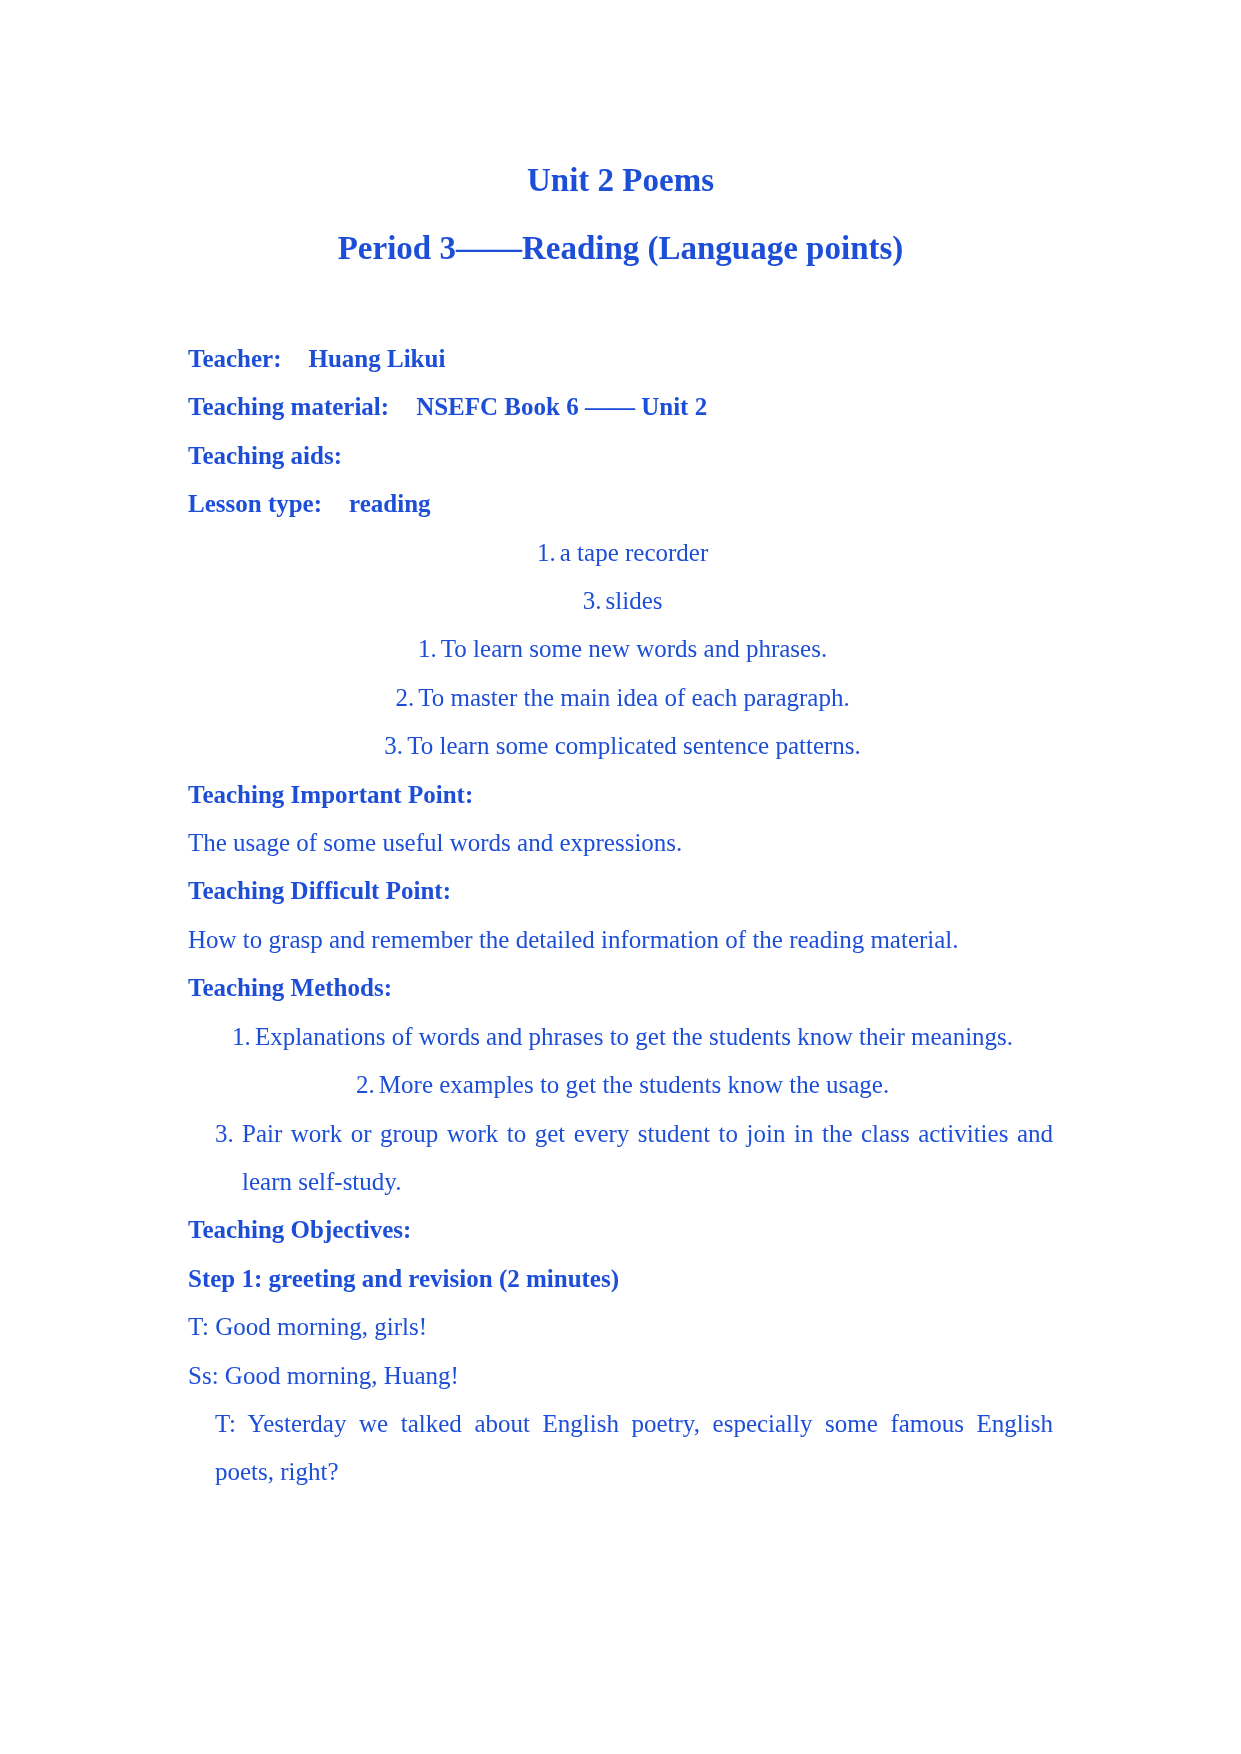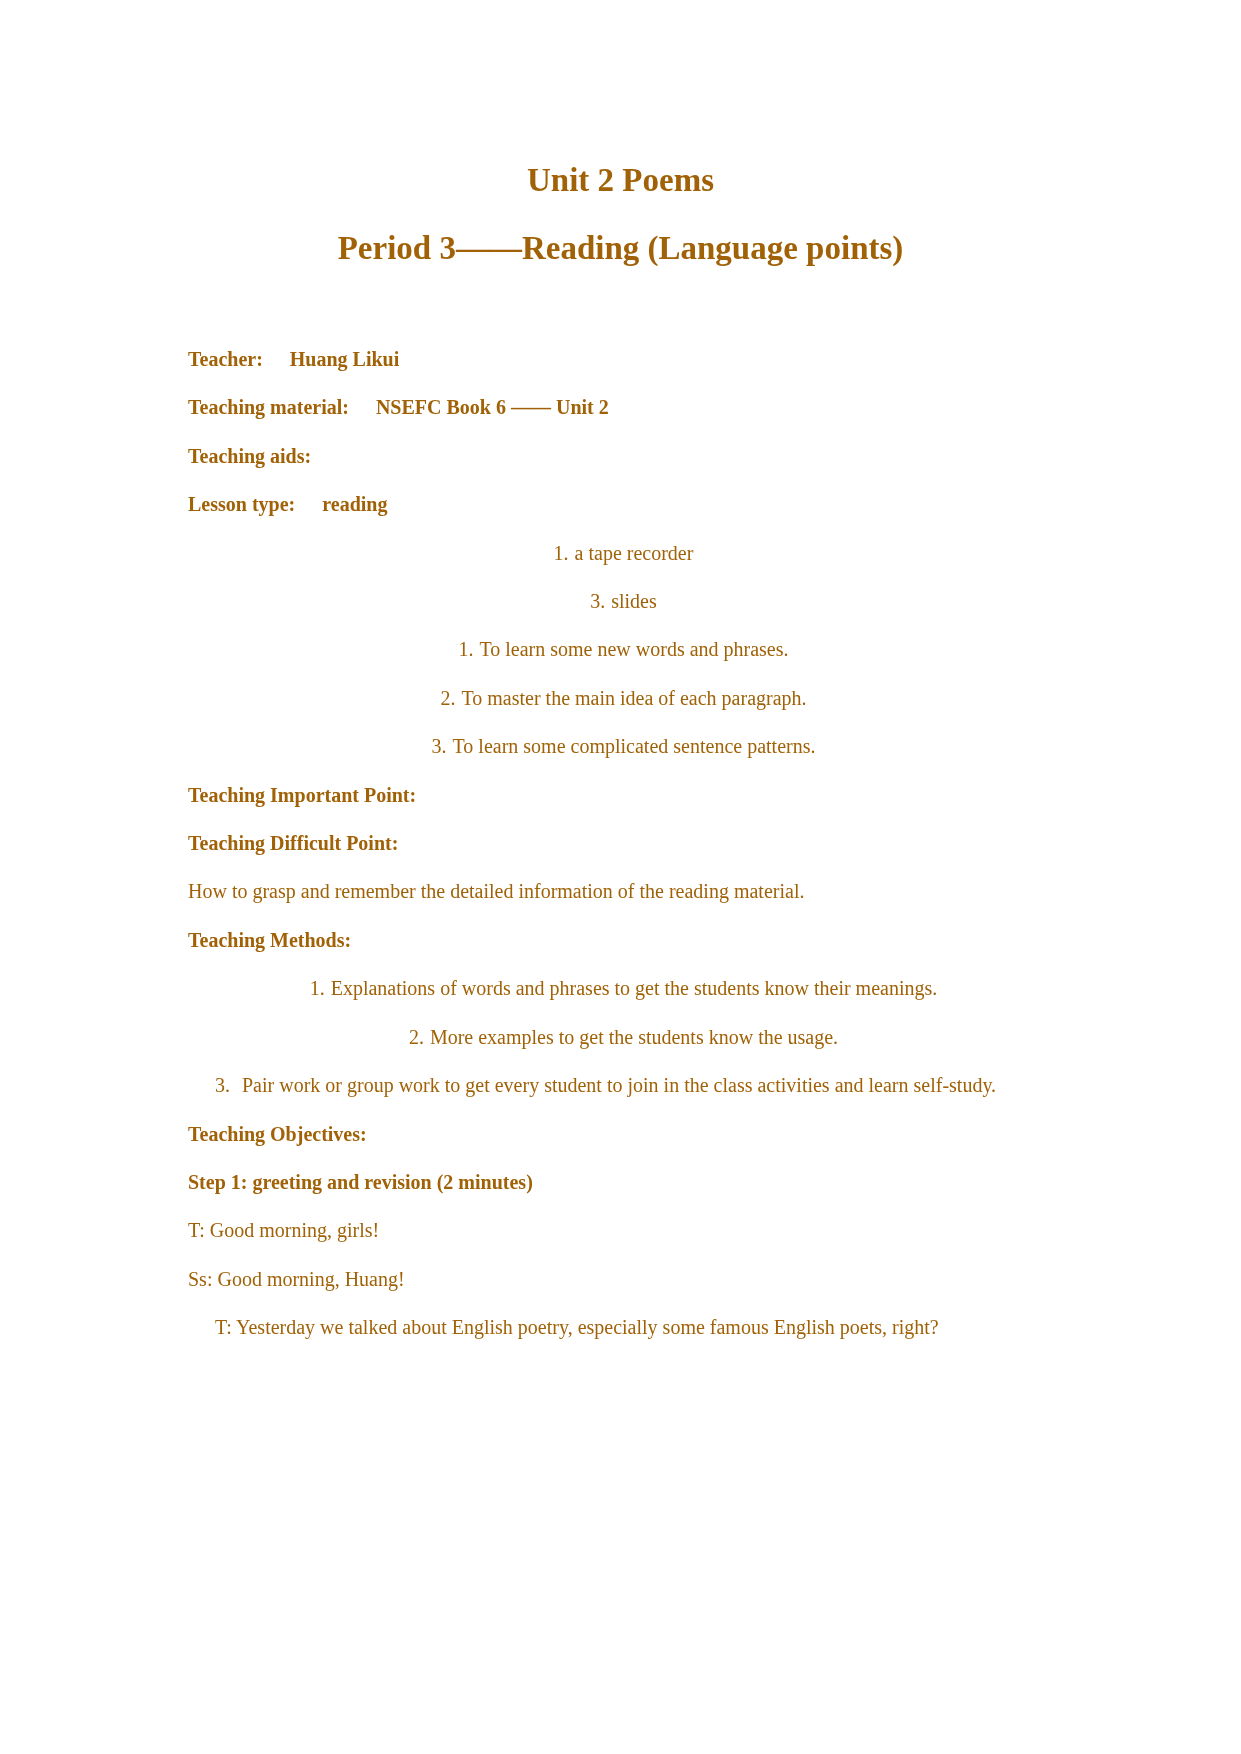--- a/index.html
+++ b/index.html
@@ -5,40 +5,40 @@
   html, body {
     margin: 0;
     padding: 0;
     background: #e8e8e8;
   }
   .page {
     position: relative;
     width: 1241px;
     height: 1754px;
     background: #ffffff;
-    color: #a16207;
+    color: #1d4ed8;
     font-family: "Liberation Serif", "DejaVu Serif", serif;
     overflow: hidden;
     margin: 0 auto;
   }
   .content {
     padding: 146px 188px 0 188px;
   }
   .title {
     text-align: center;
     font-weight: bold;
     font-size: 33px;
     line-height: 68px;
     white-space: nowrap;
   }
   .title-spacer {
     height: 53px;
   }
   .b {
-    font-size: 20px;
+    font-size: 25px;
     line-height: 48.4px;
     margin: 0;
   }
   .h {
     font-weight: bold;
   }
   .kv {
     font-weight: bold;
   }
   .kv .val {
@@ -96,20 +96,21 @@
       <span class="mk">1.</span><span>To learn some new words and phrases.</span>
     </div>
     <div class="b li">
       <span class="mk">2.</span><span>To master the main idea of each paragraph.</span>
     </div>
     <div class="b li">
       <span class="mk">3.</span><span>To learn some complicated sentence patterns.</span>
     </div>
 
     <div class="b h">Teaching Important Point:</div>
+    <div class="b p">The usage of some useful words and expressions.</div>
 
     <div class="b h">Teaching Difficult Point:</div>
     <div class="b p">How to grasp and remember the detailed information of the reading material.</div>
 
     <div class="b h">Teaching Methods:</div>
 
     <div class="b li">
       <span class="mk">1.</span><span>Explanations of words and phrases to get the students know their meanings.</span>
     </div>
     <div class="b li">

